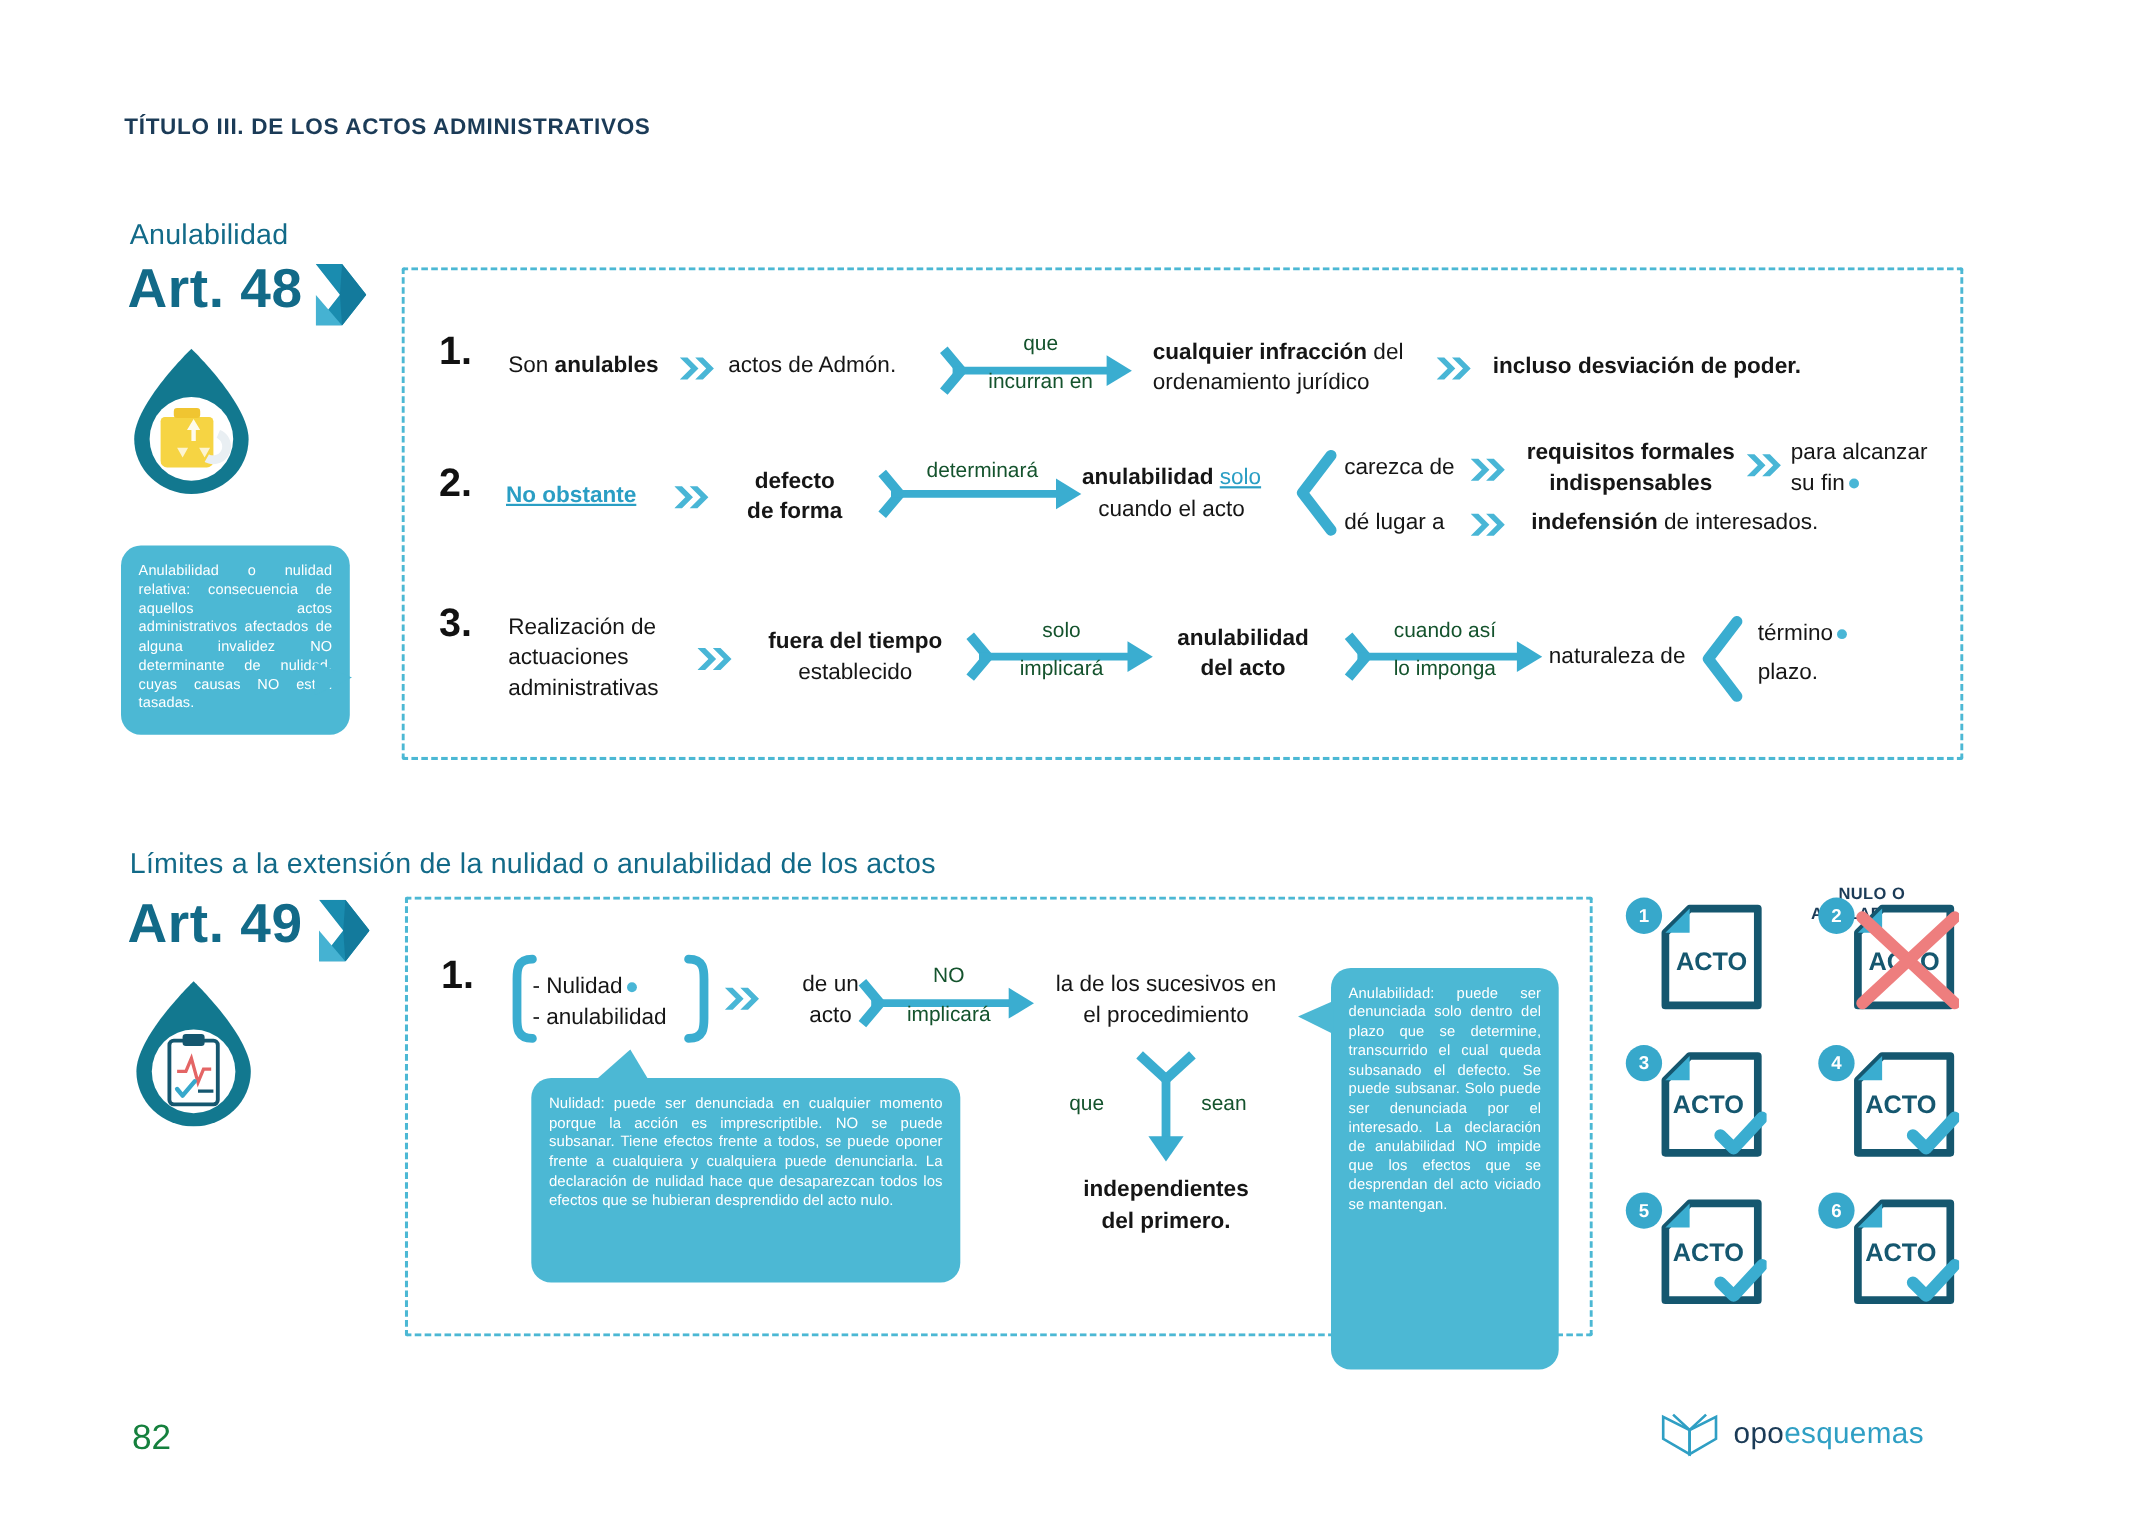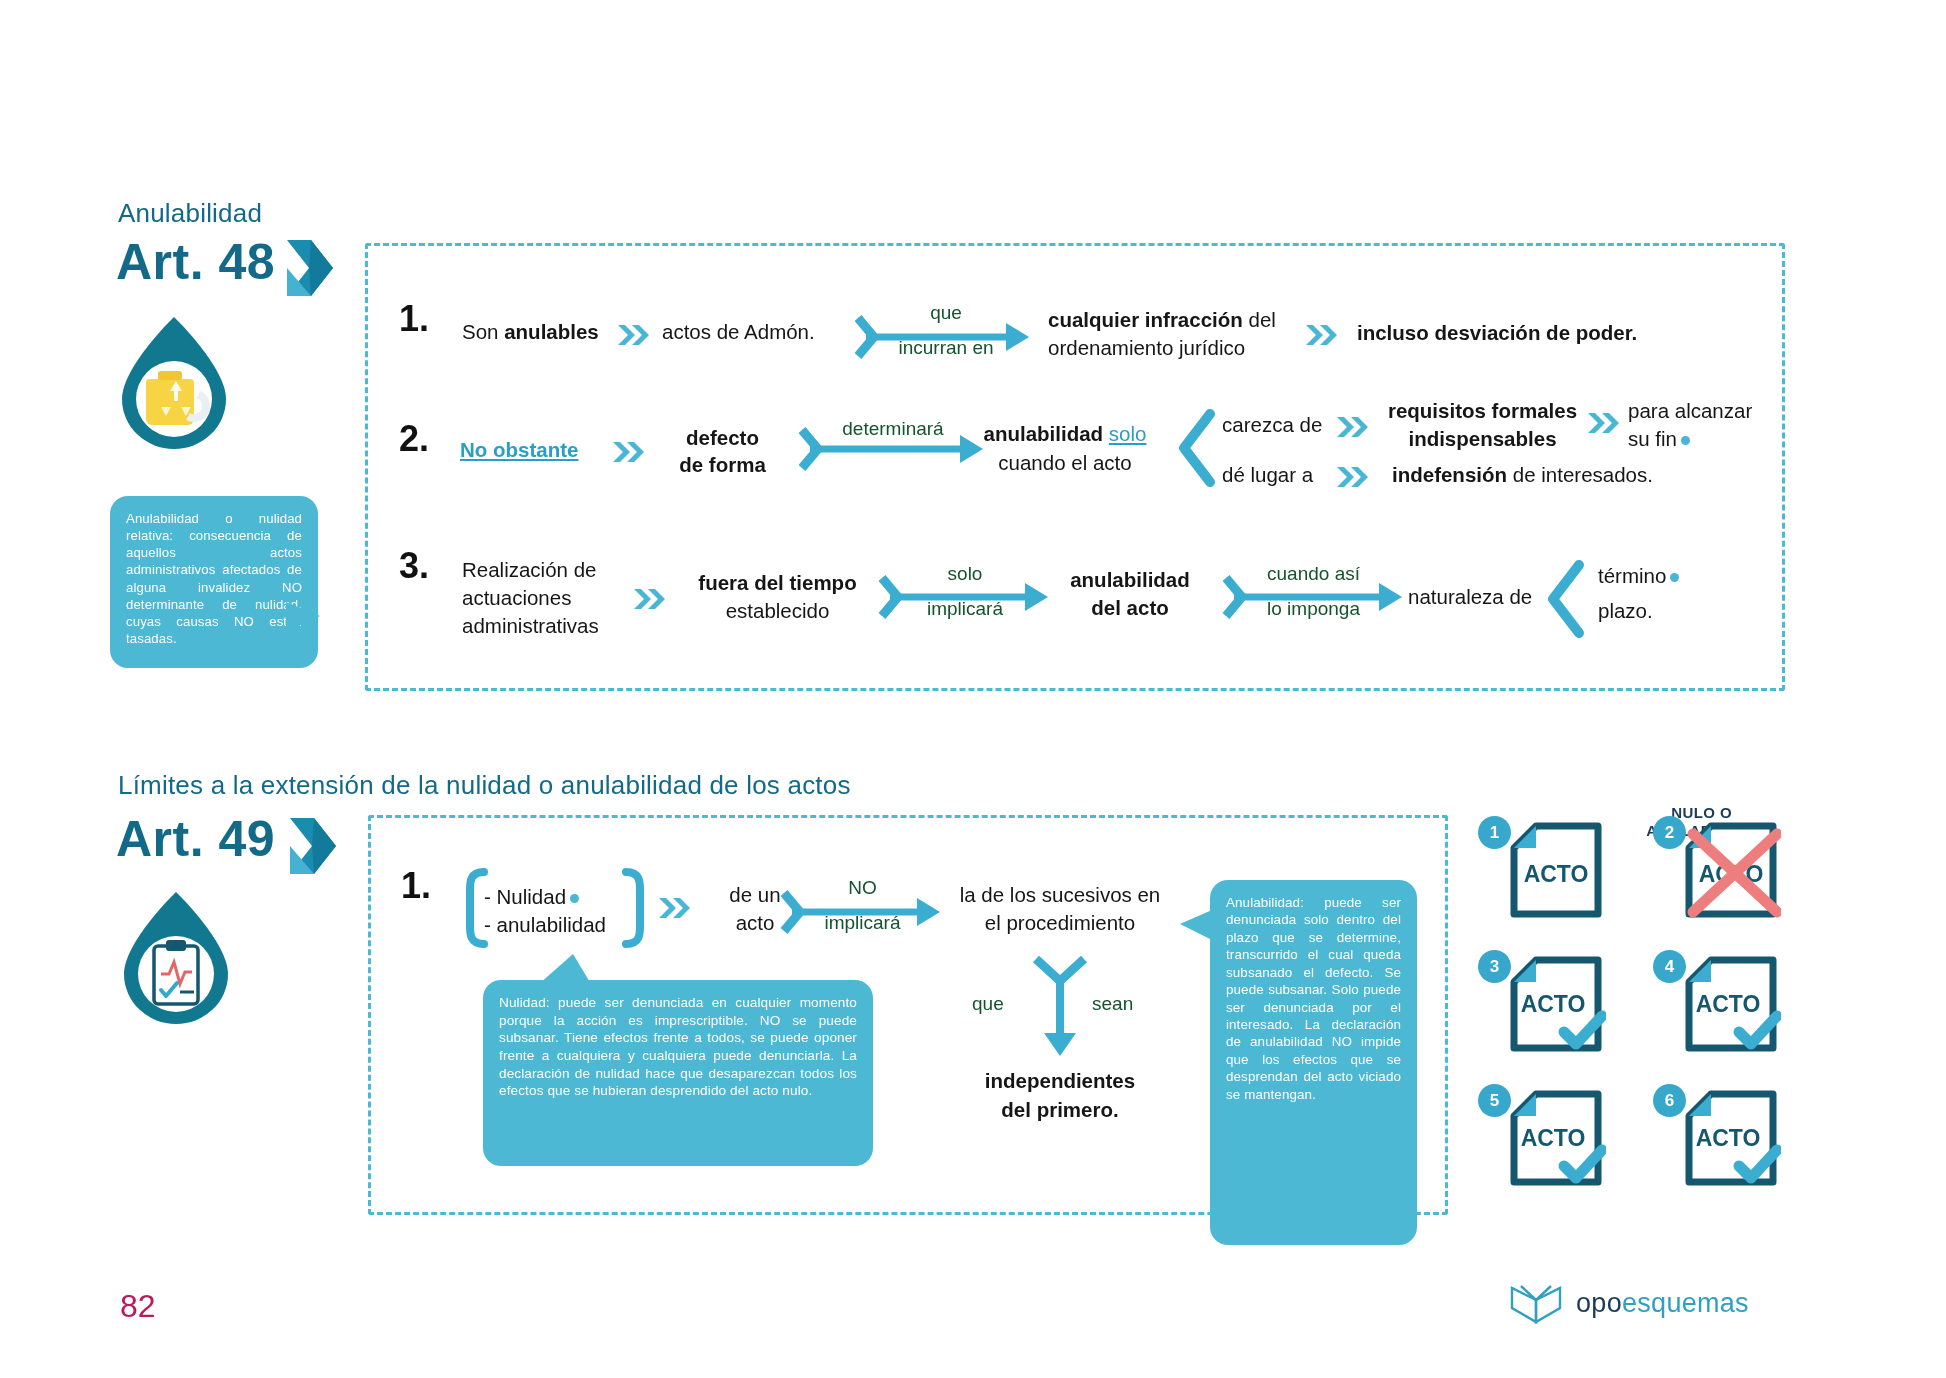--- a/index.html
+++ b/index.html
@@ -92,31 +92,32 @@
     background:#37a8cb;color:#fff;font-size:17px;font-weight:700;
     display:flex;align-items:center;justify-content:center;
     font-family:"Liberation Sans", sans-serif;
   }
   .nulo-label{
     position:absolute;font-size:15px;font-weight:700;color:#1b3b57;
     text-align:right;line-height:1.2;letter-spacing:.4px;white-space:nowrap;
   }
 
   
-  .pageno{position:absolute;left:120px;top:1288px;font-size:32px;color:#be185d;text-align:right;}
+  .pageno{position:absolute;left:120px;top:1288px;font-size:32px;color:#15803d;text-align:right;}
   .brand{position:absolute;left:1508px;top:1282px;display:flex;align-items:center;gap:12px;}
   .brand-text{font-size:27px;letter-spacing:.3px;}
   .brand-text .a{color:#1b3b57;}
   .brand-text .b{color:#2f9fc4;}
 </style>
 </head>
 <body>
 
 <div class="page">
 
+  <div class="doc-title">TÍTULO III. DE LOS ACTOS ADMINISTRATIVOS</div>
 
   <div class="sect-label" style="left:118px;top:198px;">Anulabilidad</div>
   <div class="art-big" style="left:116px;top:233px;">Art. 48</div>
 
   <svg class="chev-big" style="left:287px;top:240px;" viewBox="0 0 46 56">
     <polygon points="0,0 24,0 46,28 24,56 0,56 22,28" fill="#1a8caf"></polygon>
     <polygon points="0,28 24,56 0,56" fill="#45b2d2"></polygon>
     <polygon points="24,0 46,28 24,56 22,28" fill="#137a9c"></polygon>
   </svg>
 

